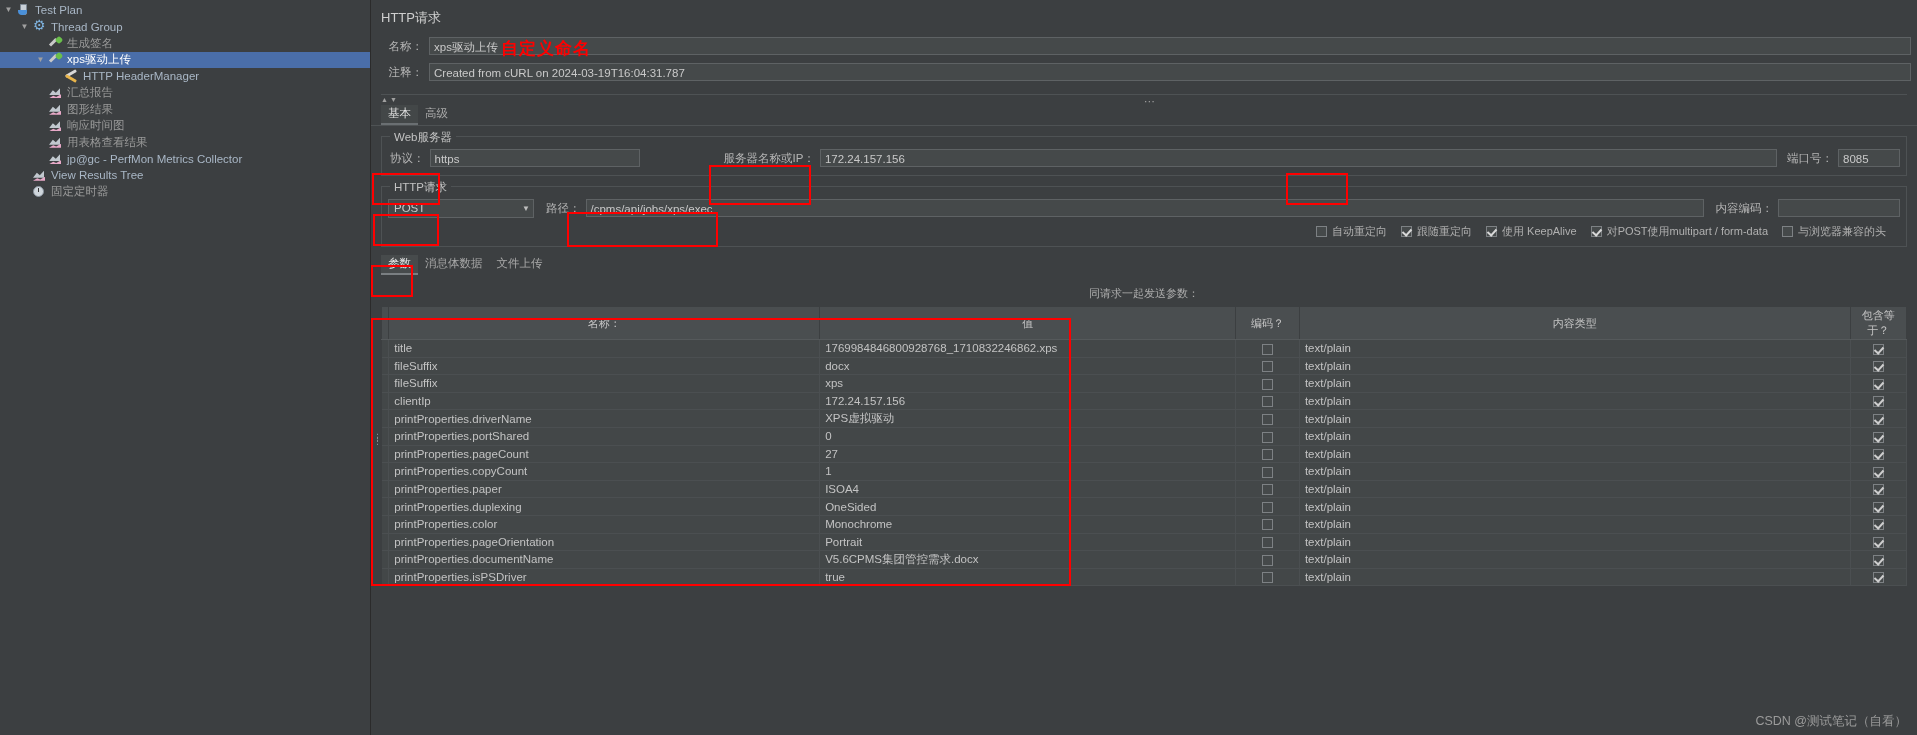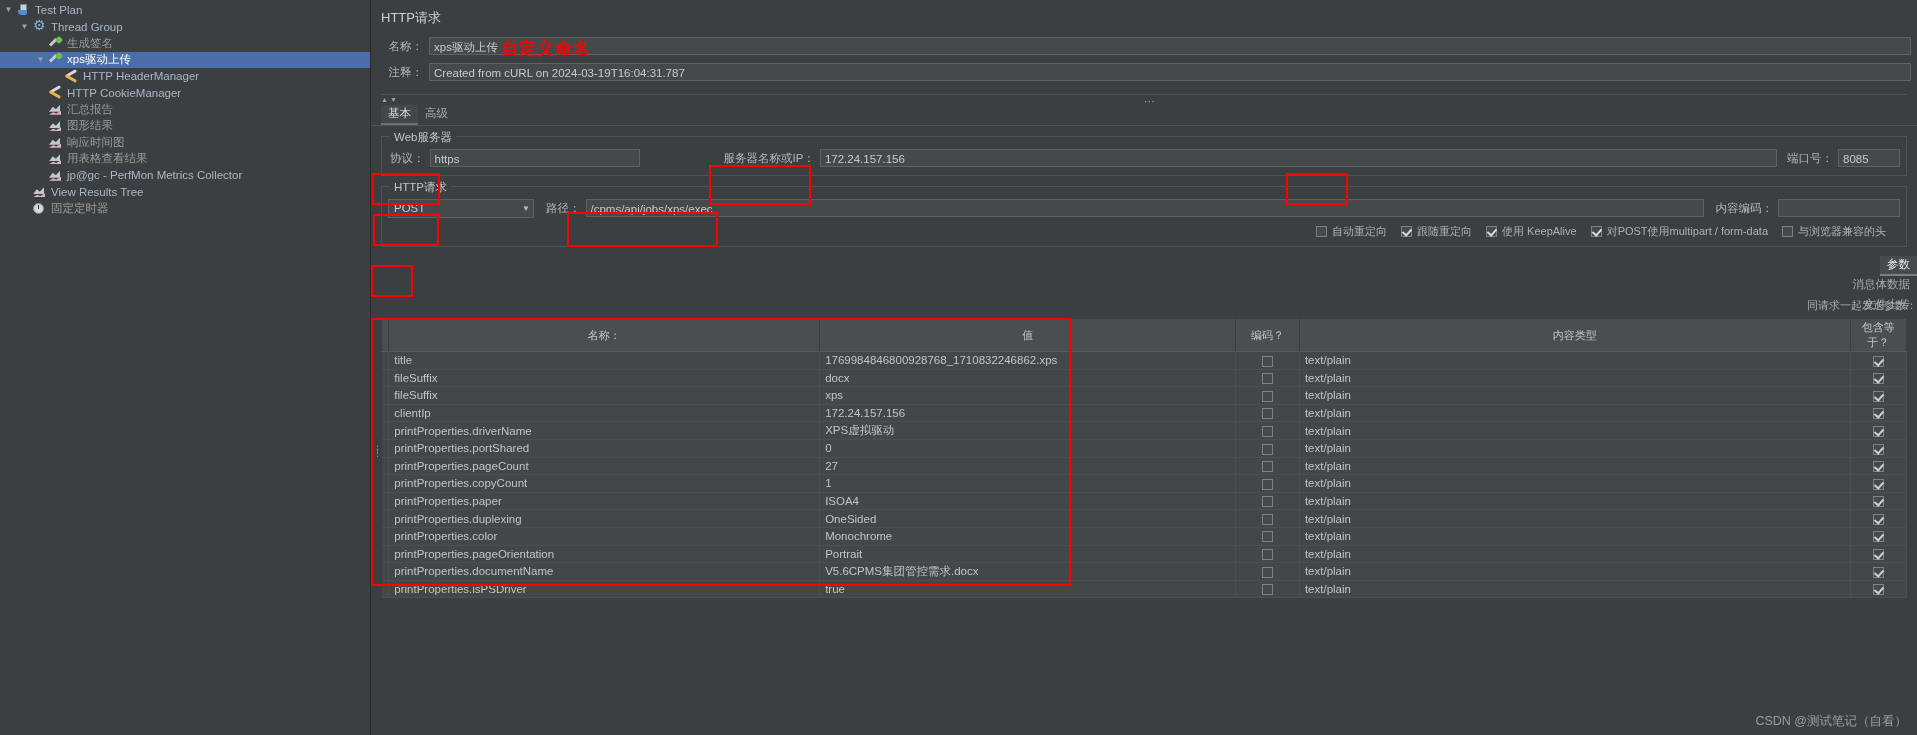--- a/index.html
+++ b/index.html
@@ -214,31 +214,31 @@
   }
   .box.on::after {
     content: ""; position: absolute; left: 2px; top: 0px;
     width: 4px; height: 7px; border: solid #d8d8d8;
     border-width: 0 2px 2px 0; transform: rotate(42deg);
   }
 
   
   .subtabs {
     display: flex; align-items: flex-end;
-    margin: 9px 0 0 10px; height: 19px; flex-direction: column;
+    margin: 9px 0 0 10px; height: 19px;
   }
   .subtab {
     font-size: 11.5px; color: #a8a8a8;
     padding: 1px 7px 2px 7px;
     border-bottom: 2px solid transparent;
   }
   .subtab.active { color: #e6e6e6; background: #474b4c; border-bottom: 2px solid #7a7f82; }
   .send-note {
-    text-align: right; font-size: 11px;
-    color: #adadad; margin-top: 23px;
+    text-align: center; font-size: 11px;
+    color: #adadad; margin-top: 11px;
   }
 
   
   .tablewrap { margin: 5px 10px 0 10px; position: relative; }
   table.params {
     width: 100%; border-collapse: collapse;
     table-layout: fixed; font-size: 11.5px;
   }
   table.params th {
     background: #4a4e50; color: #c5c5c5;
@@ -309,26 +309,20 @@
           <span class="indent" style="width: 32px;"></span>
           <span class="twist">▼</span>
           <span class="tico ico-pipette"></span>
           <span class="tlabel">xps驱动上传</span>
         </div>
         <div class="tnode">
           <span class="indent" style="width: 48px;"></span>
           <span class="twist"></span>
           <span class="tico ico-tools"></span>
           <span class="tlabel">HTTP HeaderManager</span>
-        </div>
-        <div class="tnode">
-          <span class="indent" style="width: 32px;"></span>
-          <span class="twist"></span>
-          <span class="tico ico-tools"></span>
-          <span class="tlabel">HTTP CookieManager</span>
         </div>
         <div class="tnode dim">
           <span class="indent" style="width: 32px;"></span>
           <span class="twist"></span>
           <span class="tico ico-chart"></span>
           <span class="tlabel">汇总报告</span>
         </div>
         <div class="tnode dim">
           <span class="indent" style="width: 32px;"></span>
           <span class="twist"></span>

